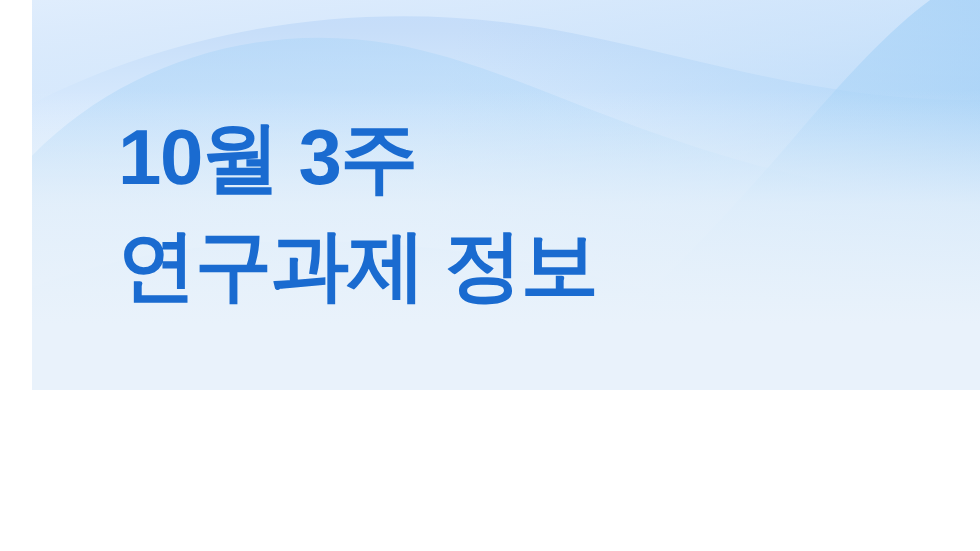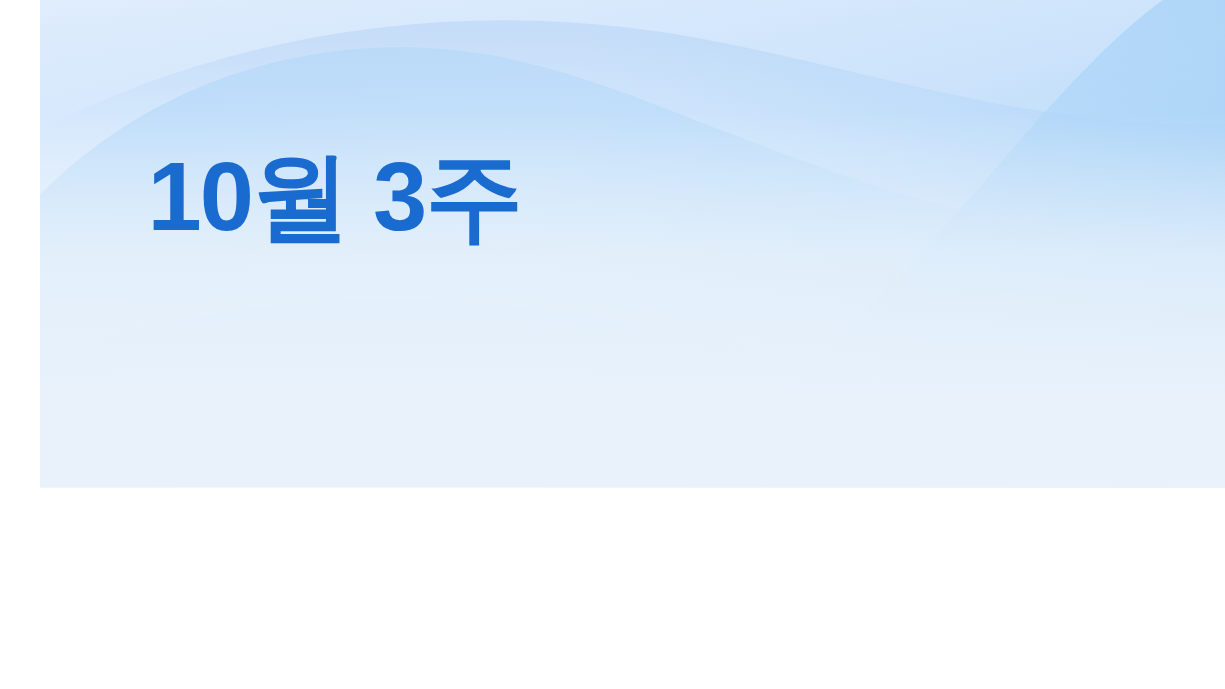--- a/index.html
+++ b/index.html
@@ -122,15 +122,16 @@
 
     <path fill="url(#gWaveC)" d="M 1010,-20 L 1010,551 L 330,551 C 480,430 640,280 760,140 C 830,58 880,6 930,-20 Z" opacity="0.85"></path>
 
     <path fill="url(#gWaveD)" d="M -30,300 C 160,214 420,230 650,300 C 810,350 920,400 1010,430 L 1010,551 L -30,551 Z" opacity="0.45"></path>
   </svg>
 
   <div class="bg-bottom-fade"></div>
 
   <div class="title-block">
     <span class="title-line">10월 3주</span>
+    <span class="title-line">연구과제 정보</span>
   </div>
 
 </div>
 
 </body></html>

